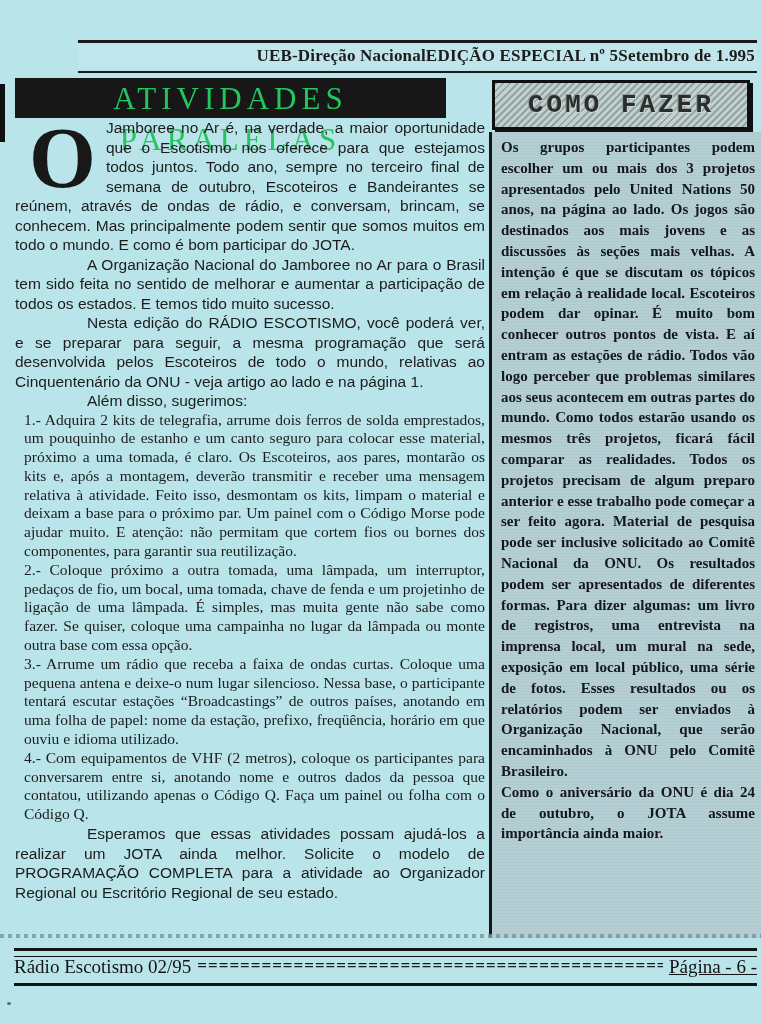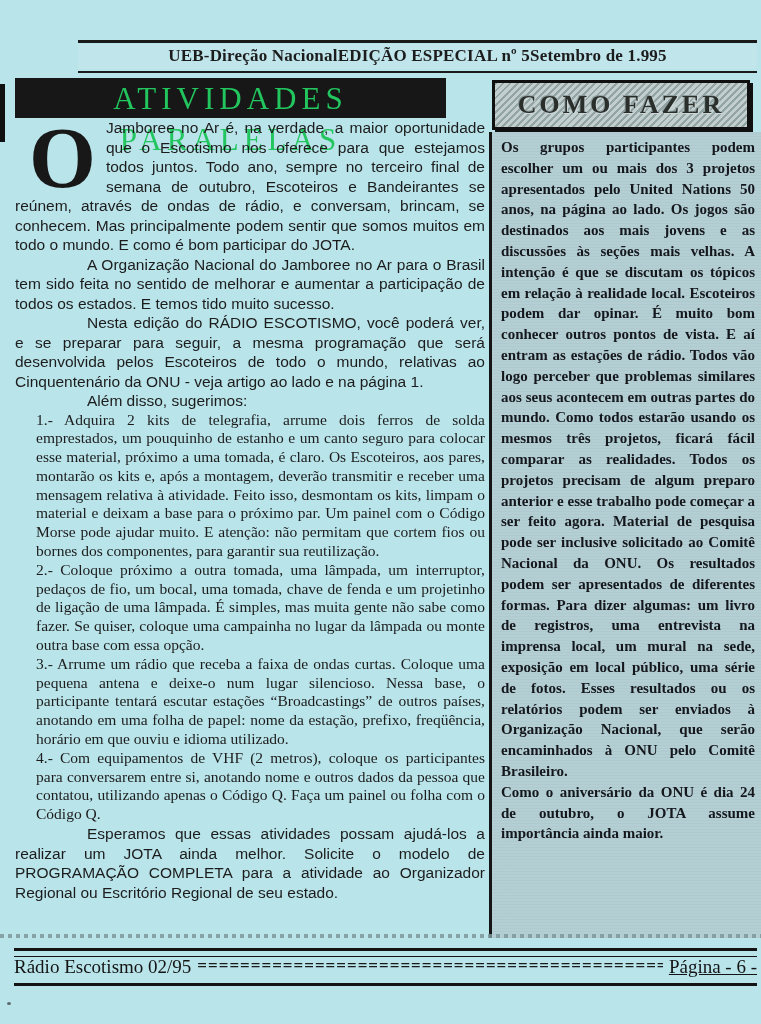--- a/index.html
+++ b/index.html
@@ -4,50 +4,50 @@
 <style>
   html,body{margin:0;padding:0;}
   body{
     width:761px;height:1024px;position:relative;overflow:hidden;
     background:#b9e4ea;
     font-family:"Liberation Serif",serif;
     color:#1c1c1c;
   }
   
   .rule-top{position:absolute;left:78px;top:40px;width:679px;border-top:3px solid #1a1a1a;}
-  .masthead{position:absolute;left:78px;top:44px;width:679px;display:flex;justify-content:center;align-items:baseline;font-weight:bold;font-size:17px;letter-spacing:.2px;background:rgba(255,255,255,.10);padding:2px 2px 3px 2px;box-sizing:border-box;}
+  .masthead{position:absolute;left:78px;top:44px;width:679px;display:flex;justify-content:flex-end;align-items:baseline;font-weight:bold;font-size:17px;letter-spacing:.2px;background:rgba(255,255,255,.10);padding:2px 2px 3px 2px;box-sizing:border-box;}
   .rule-mid{position:absolute;left:78px;top:71px;width:679px;border-top:2px solid #1a1a1a;}
   .scan-mark{position:absolute;left:0;top:84px;width:5px;height:58px;background:#101010;}
   
   .titlebar{
     position:absolute;left:15px;top:78px;width:431px;height:40px;
     background:#171717;color:#22c55e;text-align:center;line-height:41px;
     font-size:31px;letter-spacing:5px;font-family:"Liberation Serif",serif;
   }
   .howto{
     position:absolute;left:492px;top:80px;width:258px;height:50px;box-sizing:border-box;
     border:3px solid #101010;box-shadow:3px 3px 0 #101010;
     background:repeating-linear-gradient(135deg,#93a4a4 0 2px,#c3cfcf 2px 5px);
     display:flex;align-items:center;justify-content:center;
-    font-family:Liberation Serif, serif;font-weight:900;font-size:26px;
+    font-family:Liberation Mono, monospace;font-weight:900;font-size:26px;
     letter-spacing:3px;color:#2a2f2c;text-shadow:1px 1px 0 #ccd8d8,-1px -1px 0 #8d9c9c;
   }
   
   .main-left{
     position:absolute;left:15px;top:118px;width:470px;height:820px;overflow:hidden;
     text-align:justify;
   }
   .main-left p{margin:0;}
   .sans{font-family:"Liberation Sans",sans-serif;font-size:15.5px;line-height:19.5px;text-indent:72px;}
   .sans.lead{text-indent:0;}
   .dropcap{
     float:left;font-family:"Liberation Serif",serif;font-weight:bold;
     font-size:86px;line-height:.78;margin:7px 10px 0 14px;color:#181818;
   }
-  .items{margin-left:21px;}
+  .items{margin-left:9px;}
   .serif-item{font-family:"Liberation Serif",serif;font-size:15.5px;line-height:18.8px;text-indent:0;}
   
   .sidebar{
     position:absolute;left:489px;top:132px;width:280px;height:806px;box-sizing:border-box;
     border-left:3px solid #151515;border-right:5px solid #151515;
     background:
       repeating-linear-gradient(0deg,rgba(120,140,140,.08) 0 1px,transparent 1px 3px),
       #b4cfd4;
     padding:5px 9px;overflow:hidden;
     font-family:"Liberation Serif",serif;font-weight:bold;font-size:15px;

